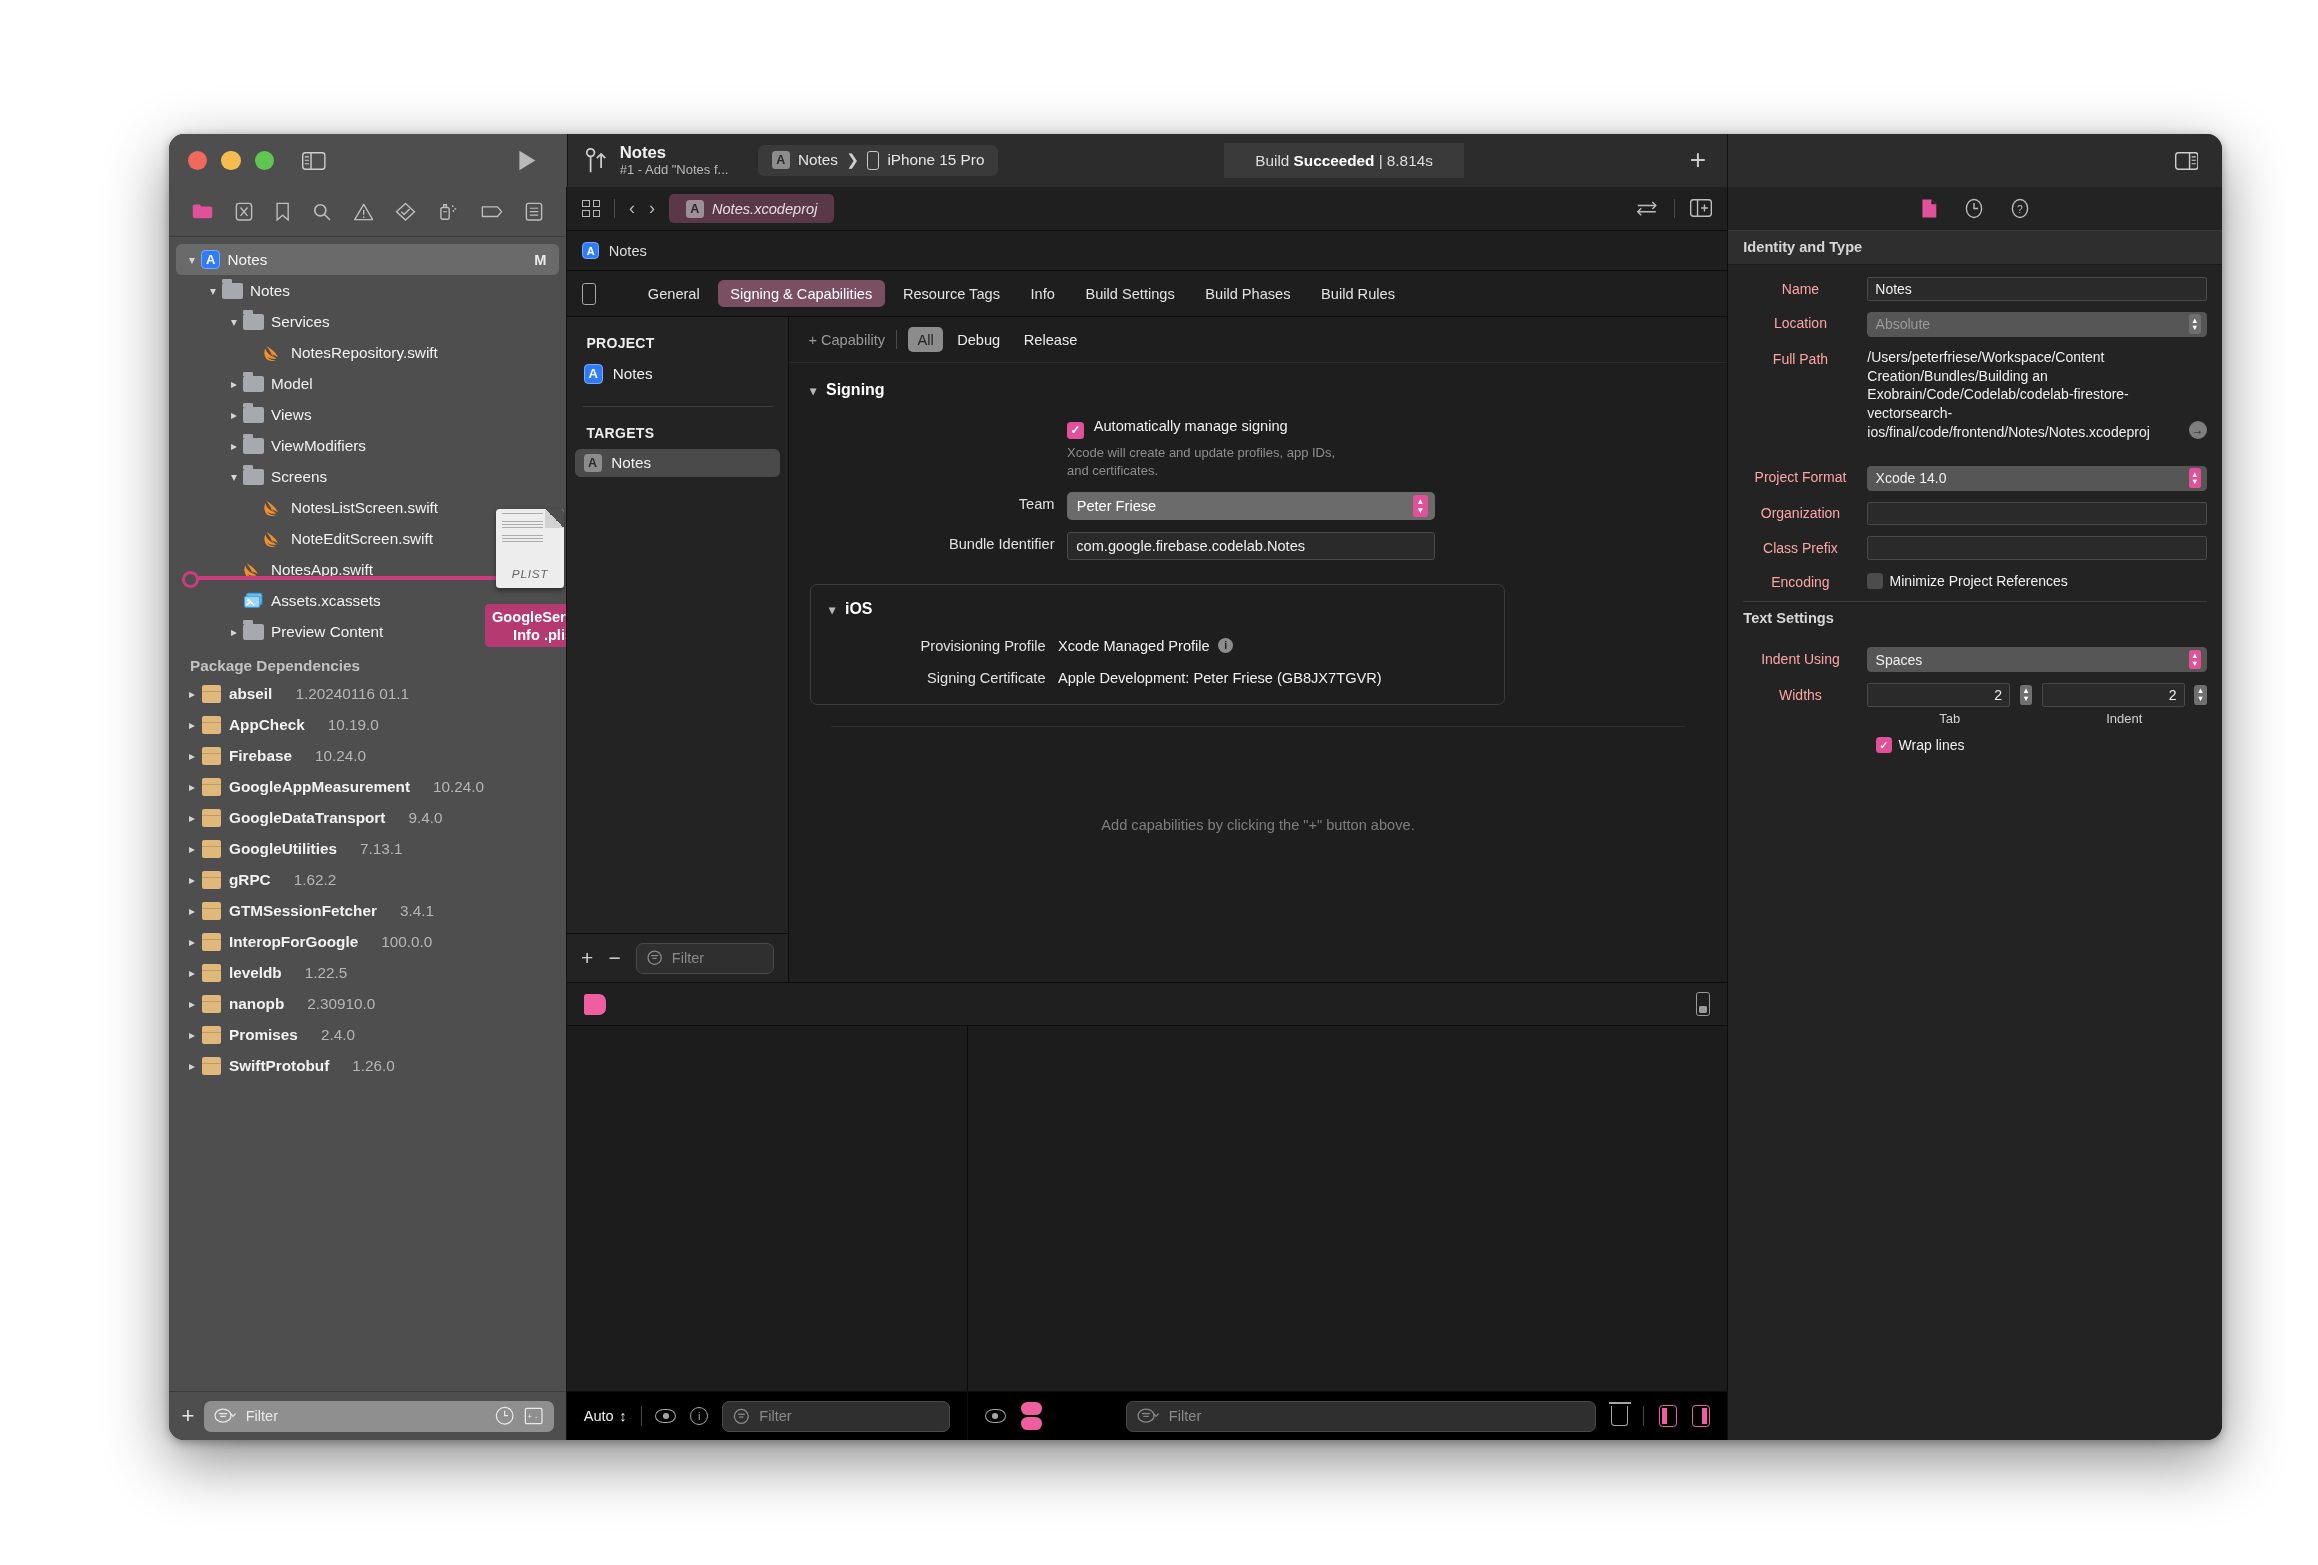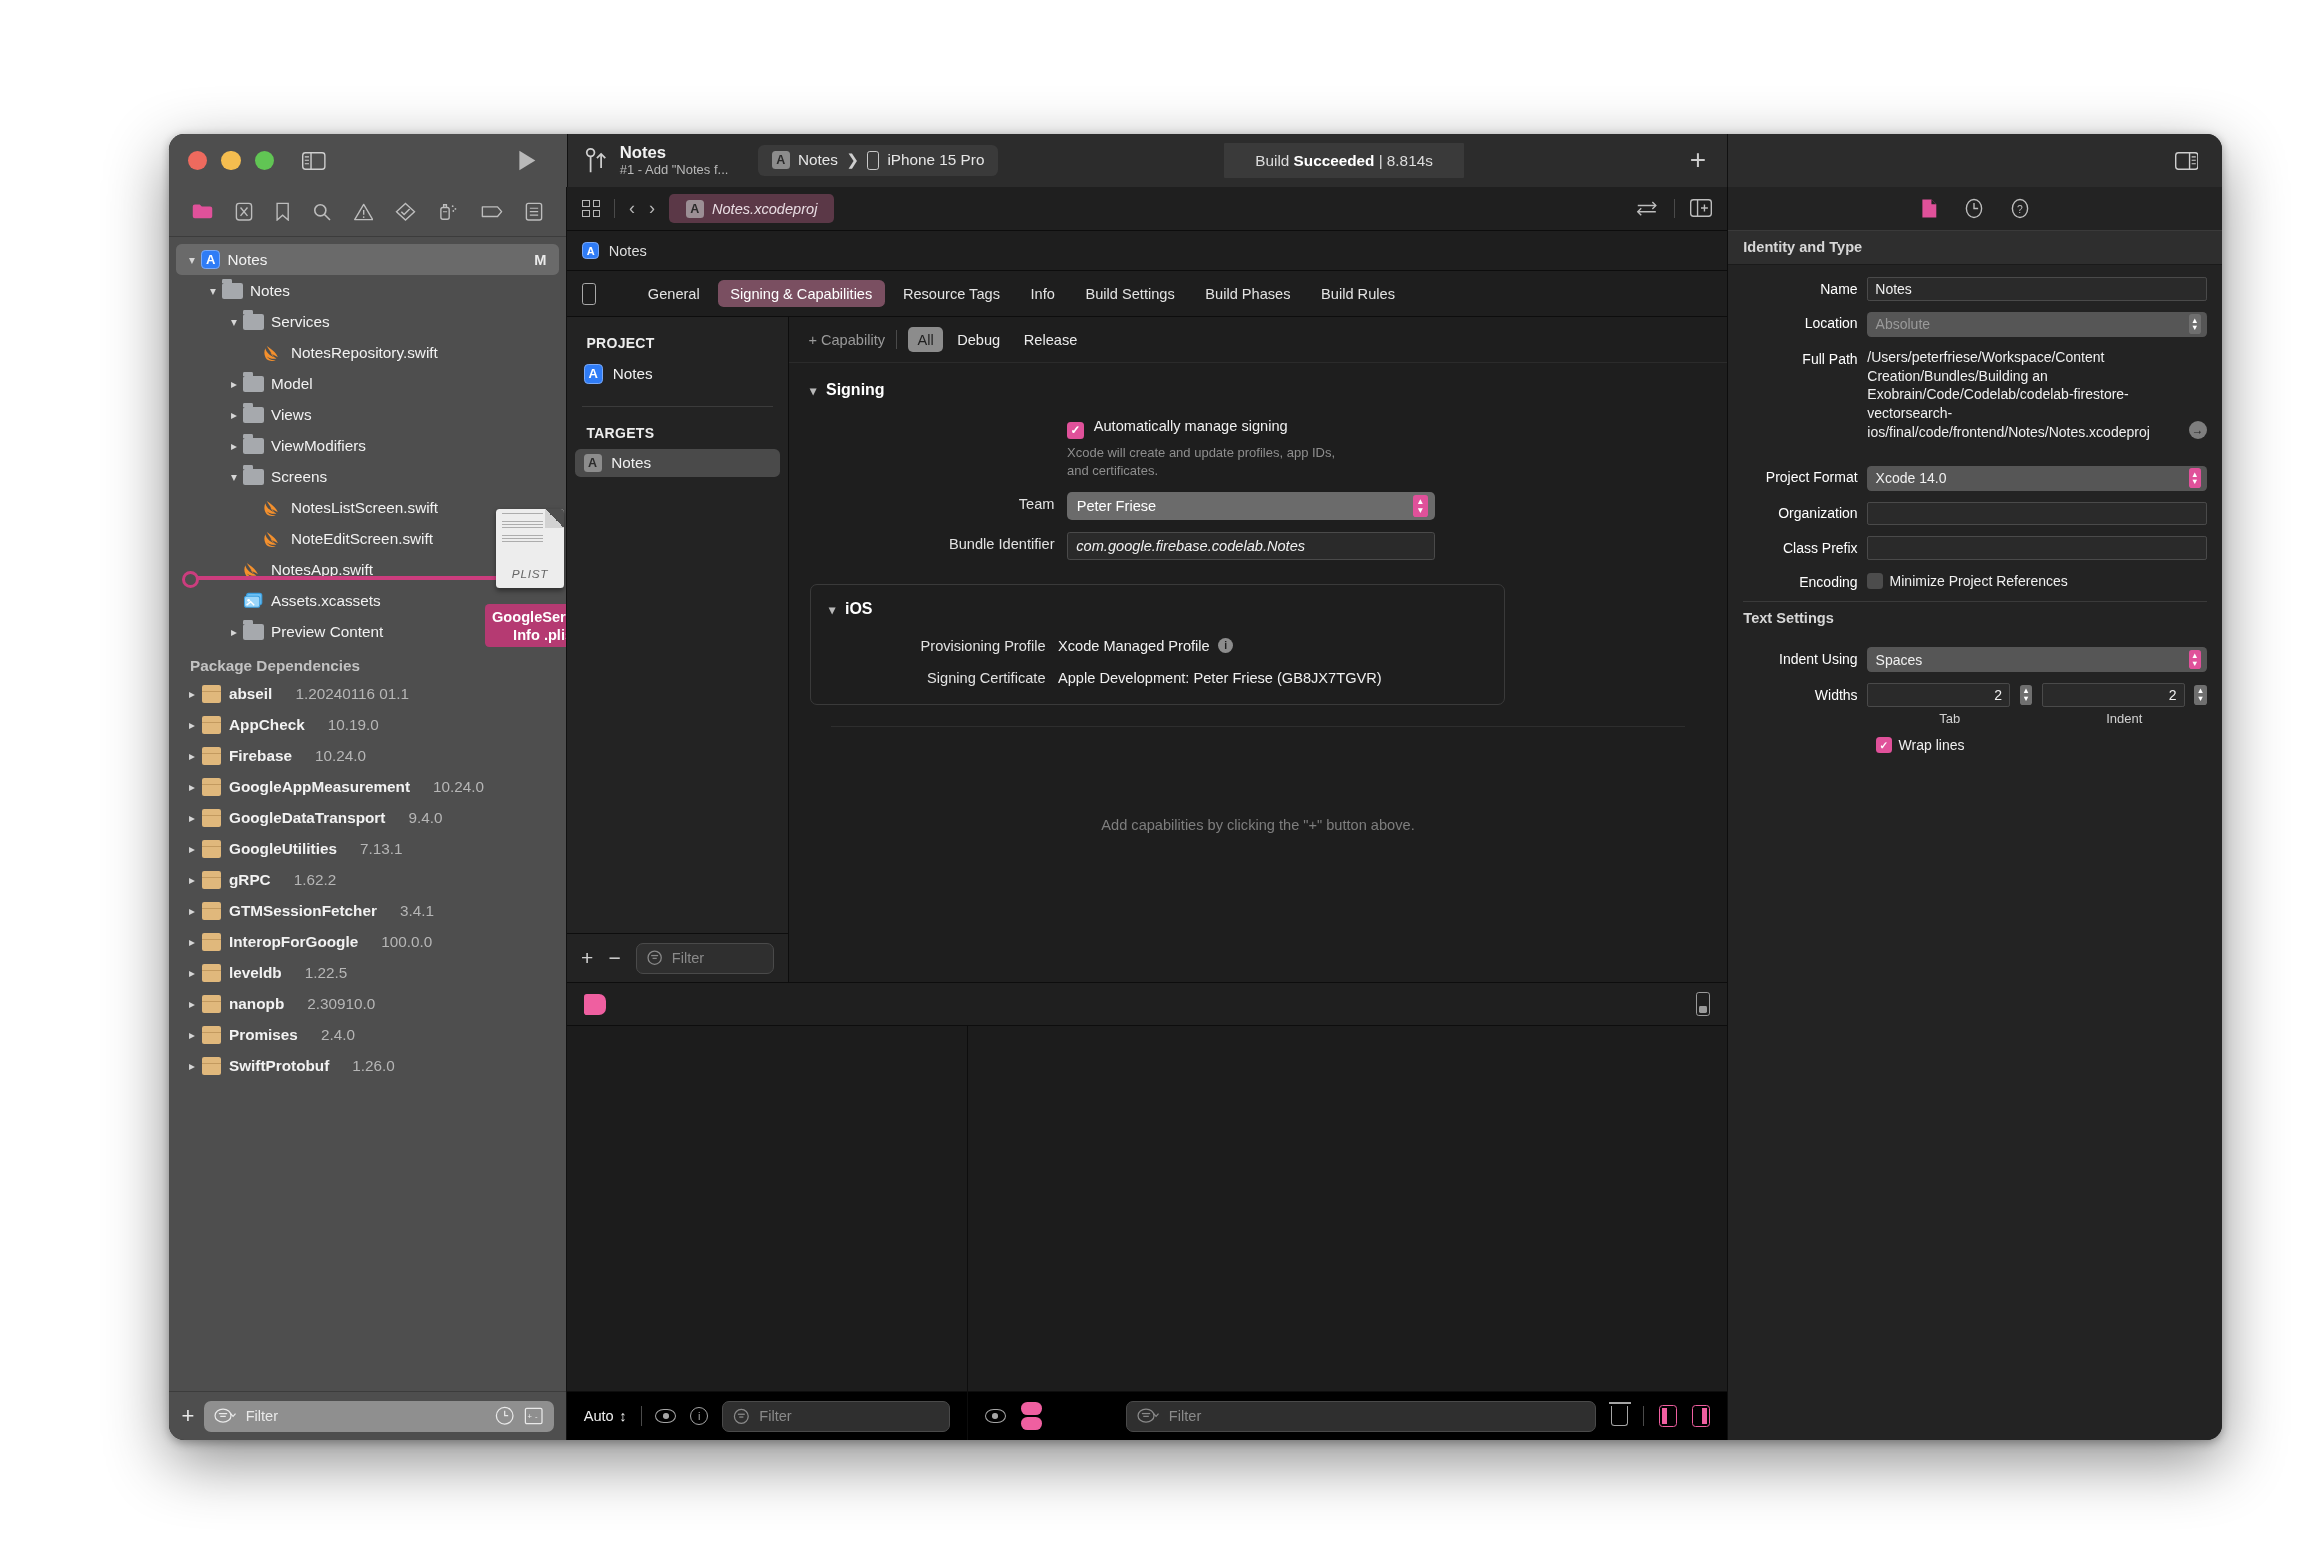--- a/index.html
+++ b/index.html
@@ -234,21 +234,21 @@
     height: 28px; background: #6b6b6b; border-radius: 4.9px; display: flex; align-items: center;
     padding: 0 7px 0 9.7px; color: #fff; font-size: 14.6px; position: relative;
   }
   .stepper {
     margin-left: auto; width: 15.3px; height: 22px; border-radius: 2.8px; background: #e0519a;
     display: flex; flex-direction: column; align-items: center; justify-content: center;
     color: #fff; font-size: 8.3px; line-height: 1;
   }
   .textfield {
     height: 28px; background: #2a2a2a; border: 0.7px solid #4a4a4a; border-radius: 2.8px;
-    display: flex; align-items: center; padding: 0 8.3px; color: #f0f0f0; font-size: 14.6px; font-style: italic;
+    display: flex; align-items: center; padding: 0 8.3px; color: #f0f0f0; font-size: 14.6px;
   }
   .ios-box {
     margin-top: 23.6px; border: 0.7px solid #3a3a3a; border-radius: 7px; padding: 15.3px 18px 18px;
     max-width: 695px;
   }
   .ro-val { color: #f0f0f0; font-size: 14.6px; padding-top: 4.2px; display: flex; align-items: center; gap: 8.3px; }
   .info-dot {
     width: 15.3px; height: 15.3px; border-radius: 50%; background: #8c8c8c; color: #1f1f1f;
     font-size: 10.4px; font-weight: bold; display: inline-flex; align-items: center; justify-content: center;
   }
@@ -296,21 +296,21 @@
   .insp-tabs {
     height: 44px; display: flex; align-items: center; justify-content: center; gap: 28px;
     border-bottom: 0.7px solid #3a3a3a;
   }
   .insp-hdr {
     background: #2e2e2e; color: #d7d7d7; font-size: 14.6px; font-weight: bold;
     padding: 8.3px 15.3px; border-bottom: 0.7px solid #1a1a1a;
   }
   .insp-body { padding: 12.5px 15.3px 0; }
   .irow { display: flex; align-items: flex-start; margin-bottom: 11px; }
-  .ilabel { width: 124px; text-align: right; padding-right: 9.7px; color: #ffffff; font-size: 14px; padding-top: 3.5px; }
+  .ilabel { width: 124px; text-align: center; padding-right: 9.7px; color: #fca5a5; font-size: 14px; padding-top: 3.5px; }
   .ival { flex: 1; }
   .i-text {
     height: 23.6px; background: #2a2a2a; border: 0.7px solid #4a4a4a; border-radius: 2.1px;
     display: flex; align-items: center; padding: 0 7px; color: #f0f0f0; font-size: 14px;
   }
   .i-pop {
     height: 25px; background: #565656; border-radius: 4.2px; display: flex; align-items: center;
     padding: 0 5.6px 0 8.3px; color: #f0f0f0; font-size: 14px;
   }
   .i-pop.dim { color: #9a9a9a; }

